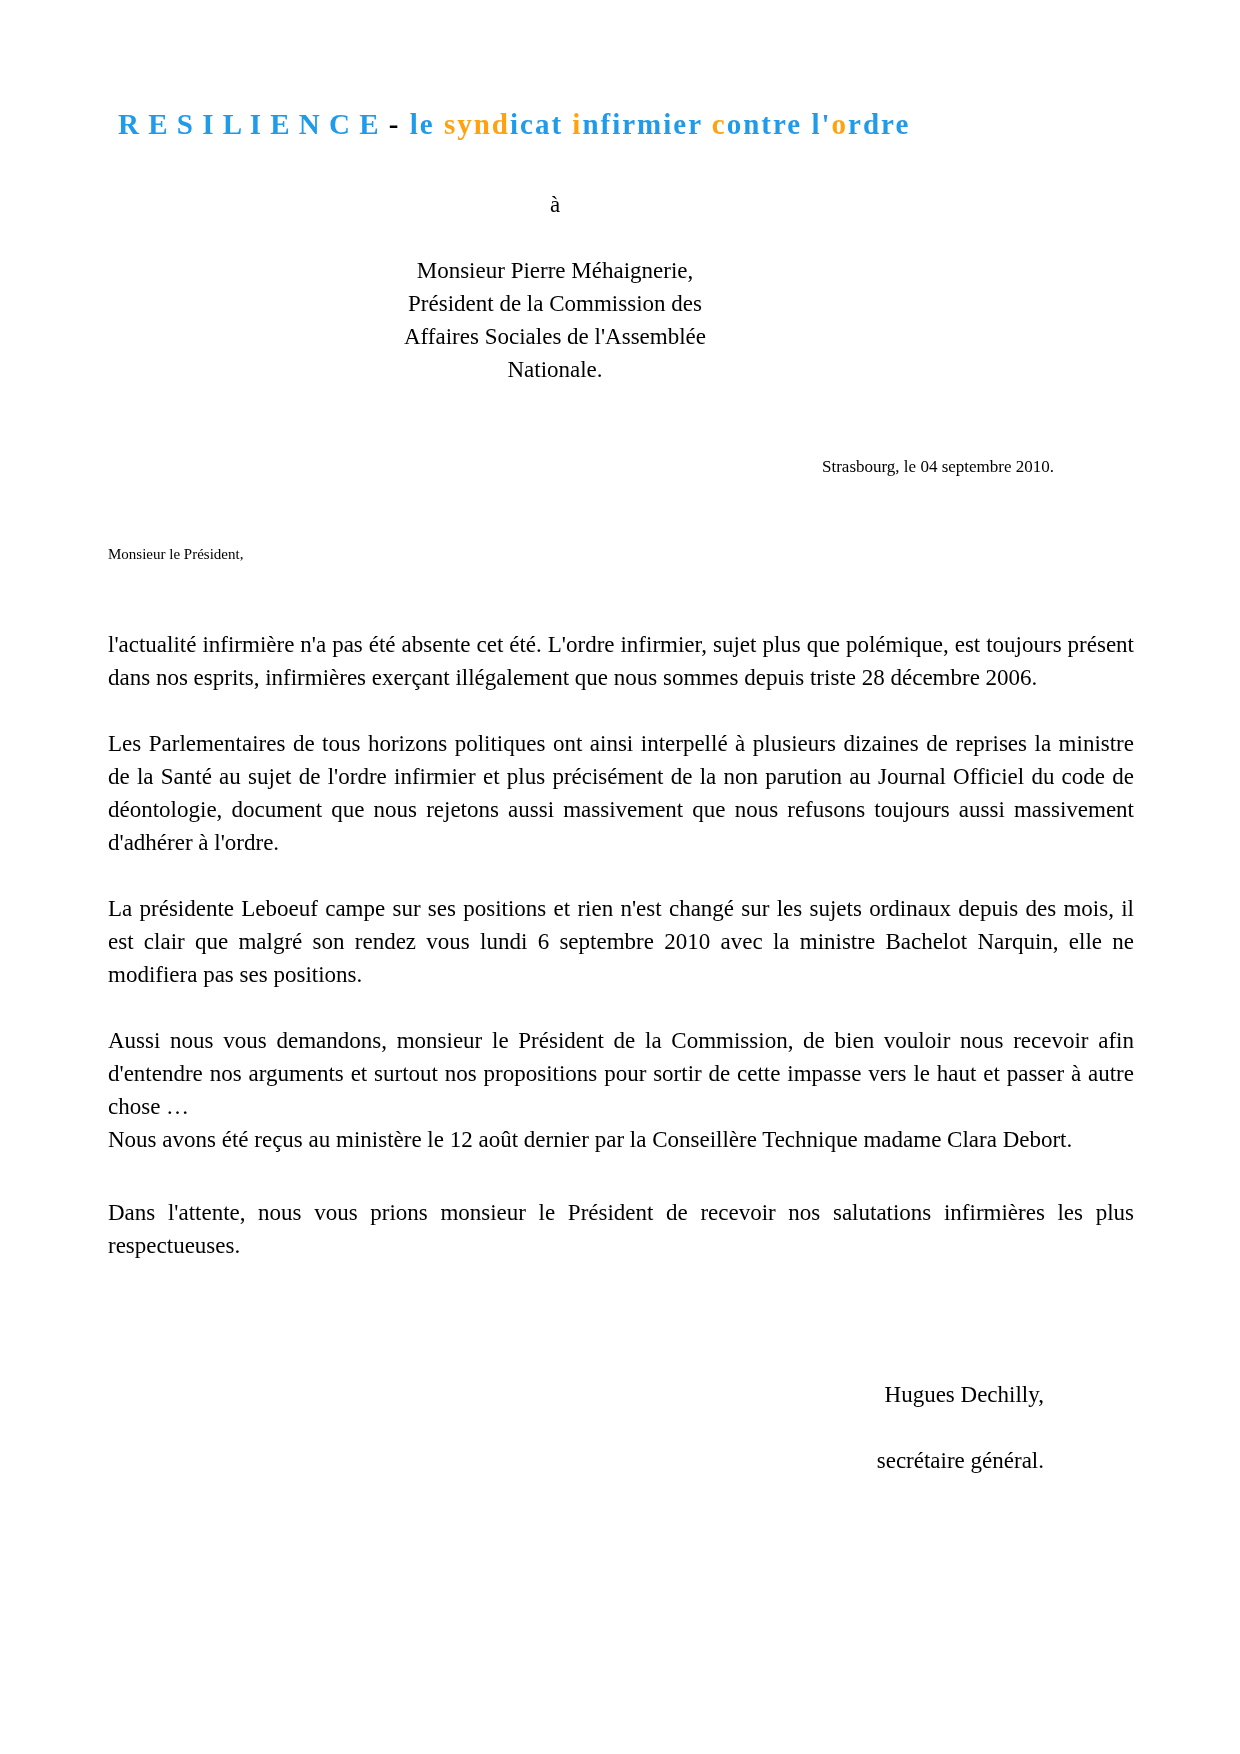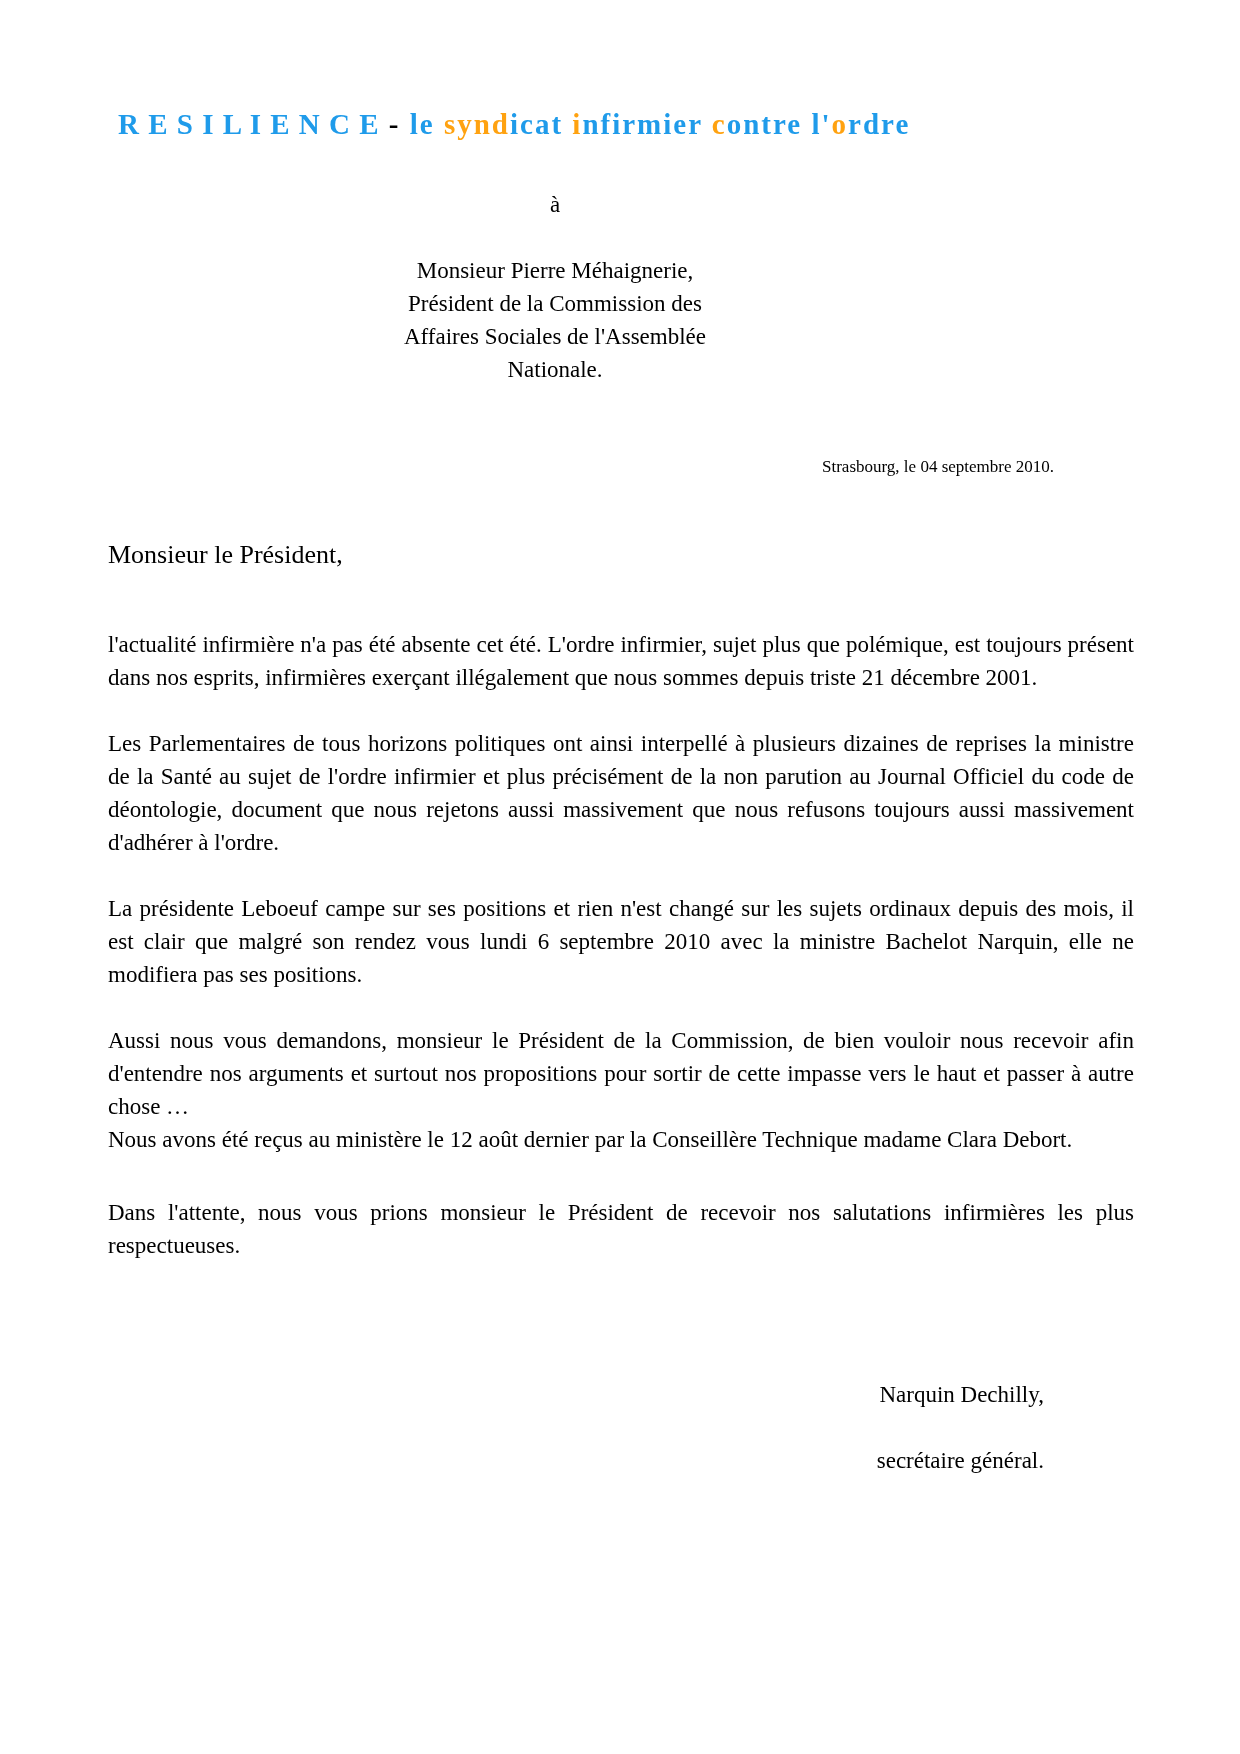--- a/index.html
+++ b/index.html
@@ -52,21 +52,21 @@
     right: 122px;
     font-size: 17px;
     line-height: 33px;
   }
 
   
   .salutation {
     position: absolute;
     top: 538px;
     left: 108px;
-    font-size: 26px;
+    font-size: 15px;
     line-height: 33px;
   }
 
   
   .body-text {
     position: absolute;
     top: 628px;
     left: 108px;
     width: 1026px;
     font-size: 23px;
@@ -117,25 +117,25 @@
     <div>Président de la Commission des</div>
     <div>Affaires Sociales de l'Assemblée</div>
     <div>Nationale.</div>
   </div>
 
   <div class="dateline">Strasbourg, le 04 septembre 2010.</div>
 
   <div class="salutation">Monsieur le Président,</div>
 
   <div class="body-text">
-    <p class="para">l'actualité infirmière n'a pas été absente cet été. L'ordre infirmier, sujet plus que polémique, est toujours présent dans nos esprits, infirmières exerçant illégalement que nous sommes depuis triste 21 décembre 2001.</p>
+    <p class="para">l'actualité infirmière n'a pas été absente cet été. L'ordre infirmier, sujet plus que polémique, est toujours présent dans nos esprits, infirmières exerçant illégalement que nous sommes depuis triste 28 décembre 2006.</p>
     <p class="para">Les Parlementaires de tous horizons politiques ont ainsi interpellé à plusieurs dizaines de reprises la ministre de la Santé au sujet de l'ordre infirmier et plus précisément de la non parution au Journal Officiel du code de déontologie, document que nous rejetons aussi massivement que nous refusons toujours aussi massivement d'adhérer à l'ordre.</p>
     <p class="para">La présidente Leboeuf campe sur ses positions et rien n'est changé sur les sujets ordinaux depuis des mois, il est clair que malgré son rendez vous lundi 6 septembre 2010 avec la ministre Bachelot Narquin, elle ne modifiera pas ses positions.</p>
     <p class="para no-gap">Aussi nous vous demandons, monsieur le Président de la Commission, de bien vouloir nous recevoir afin d'entendre nos arguments et surtout nos propositions pour sortir de cette impasse vers le haut et passer à autre chose …</p>
     <p class="para no-gap">Nous avons été reçus au ministère le 12 août dernier par la Conseillère Technique madame Clara Debort.</p>
     <p class="para gap-before">Dans l'attente, nous vous prions monsieur le Président de recevoir nos salutations infirmières les plus respectueuses.</p>
   </div>
 
-  <div class="sig-name">Narquin Dechilly,</div>
+  <div class="sig-name">Hugues Dechilly,</div>
   <div class="sig-role">secrétaire général.</div>
 
 
 </div>
 
 </body></html>

